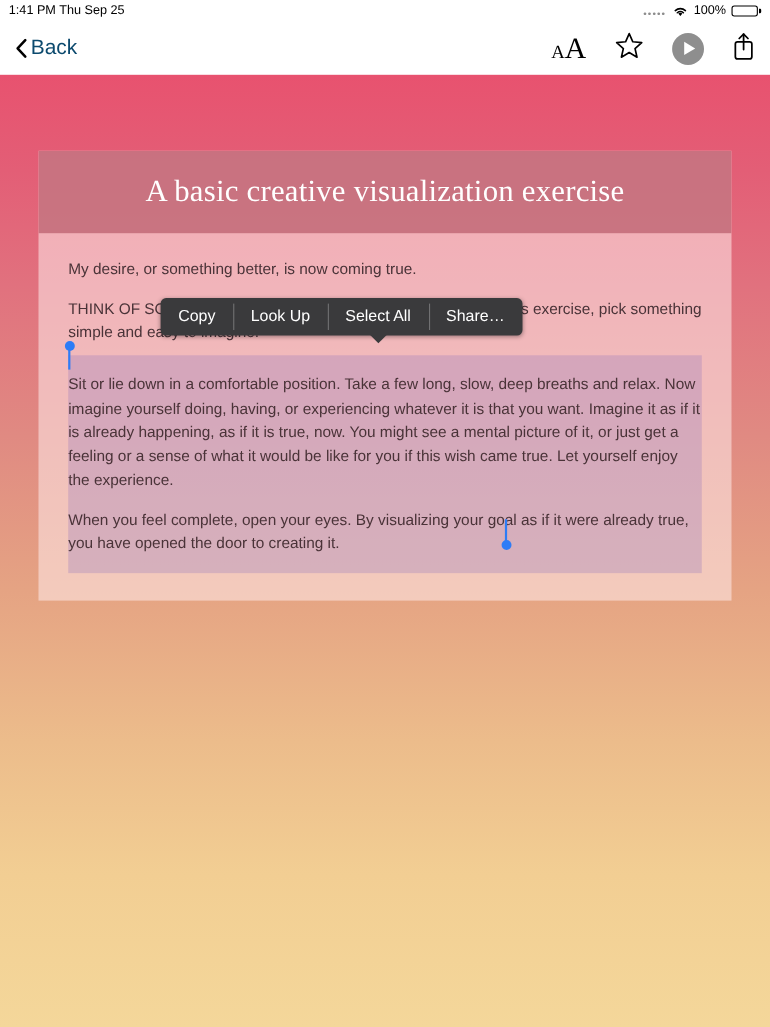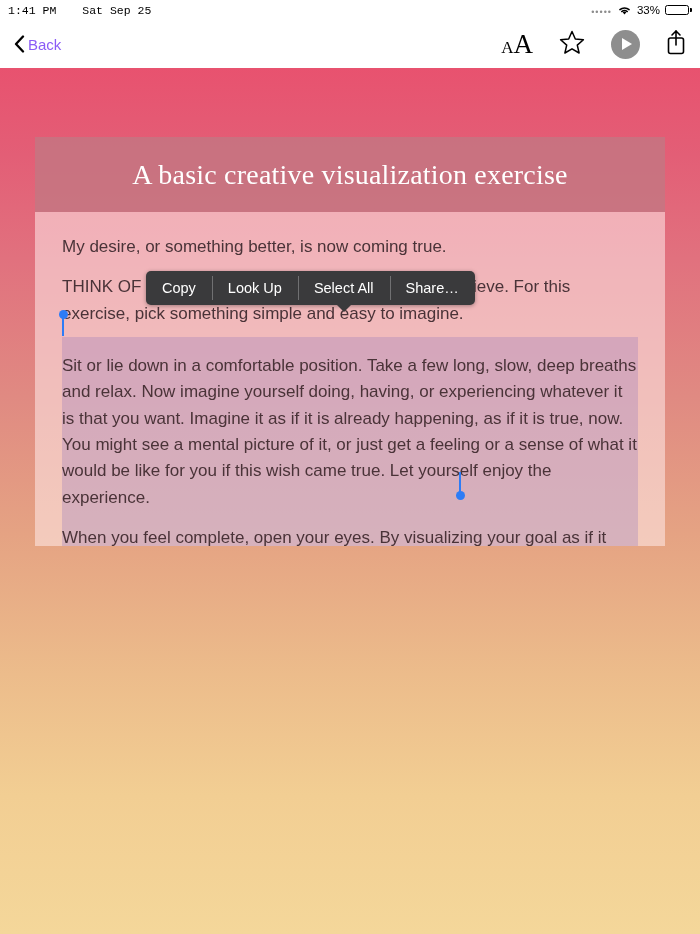--- a/index.html
+++ b/index.html
@@ -30,22 +30,21 @@
     display: flex;
     align-items: center;
     font-size: 11.5px;
     color: #000;
     padding: 0 8px;
     box-sizing: border-box;
   }
   .status-left {
     display: flex;
     align-items: center;
-    gap: 26px;
-    font-family: Liberation Mono, monospace;
+    gap: 3px;
   }
   .status-right {
     margin-left: auto;
     display: flex;
     align-items: center;
     gap: 5px;
   }
   .sb-dots {
     letter-spacing: 1px;
     font-size: 9px;
@@ -89,22 +88,22 @@
     background: #ffffff;
     display: flex;
     align-items: center;
     padding: 0 14px;
     box-sizing: border-box;
   }
   .back-btn {
     display: flex;
     align-items: center;
     gap: 3px;
-    font-size: 15px;
-    color: #8b5cf6;
+    font-size: 19px;
+    color: #0c4a6e;
     cursor: pointer;
   }
   .back-chevron {
     display: inline-block;
     width: 11px;
     height: 18px;
   }
   .nav-right {
     margin-left: auto;
     display: flex;
@@ -176,21 +175,21 @@
     justify-content: center;
   }
   .card-title {
     font-family: "Liberation Serif", serif;
     font-size: 28px;
     color: #ffffff;
     letter-spacing: 0.2px;
   }
   .card-body {
     padding: 22px 27px 0 27px;
-    font-size: 17px;
+    font-size: 14px;
     color: #4a3338;
     line-height: 1.55;
   }
   .para {
     margin: 0 0 14px 0;
   }
   .para-caps {
     margin: 0 0 10px 0;
   }
   .highlight-block {
@@ -275,32 +274,32 @@
   }
 </style>
 </head>
 <body>
 
 <div class="screen">
 
   <div class="status-bar">
     <div class="status-left">
       <span>1:41 PM</span>
-      <span>Sat Sep 25</span>
+      <span>Thu Sep 25</span>
     </div>
     <div class="status-right">
       <span class="sb-dots">•••••</span>
       <span class="wifi-icon">
         <svg width="15" height="11" viewBox="0 0 15 11">
           <path d="M7.5 9.6 L5.6 7.3 A3 3 0 0 1 9.4 7.3 Z" fill="#000"></path>
           <path d="M2.9 4.6 A7 7 0 0 1 12.1 4.6" stroke="#000" stroke-width="1.5" fill="none" stroke-linecap="round"></path>
           <path d="M4.7 6.6 A4.4 4.4 0 0 1 10.3 6.6" stroke="#000" stroke-width="1.4" fill="none" stroke-linecap="round"></path>
         </svg>
       </span>
-      <span>33%</span>
+      <span>100%</span>
       <span class="battery">
         <span class="battery-body"><span class="battery-fill"></span></span>
         <span class="battery-cap"></span>
       </span>
     </div>
   </div>
 
   <div class="nav-bar">
     <div class="back-btn">
       <span class="back-chevron">

